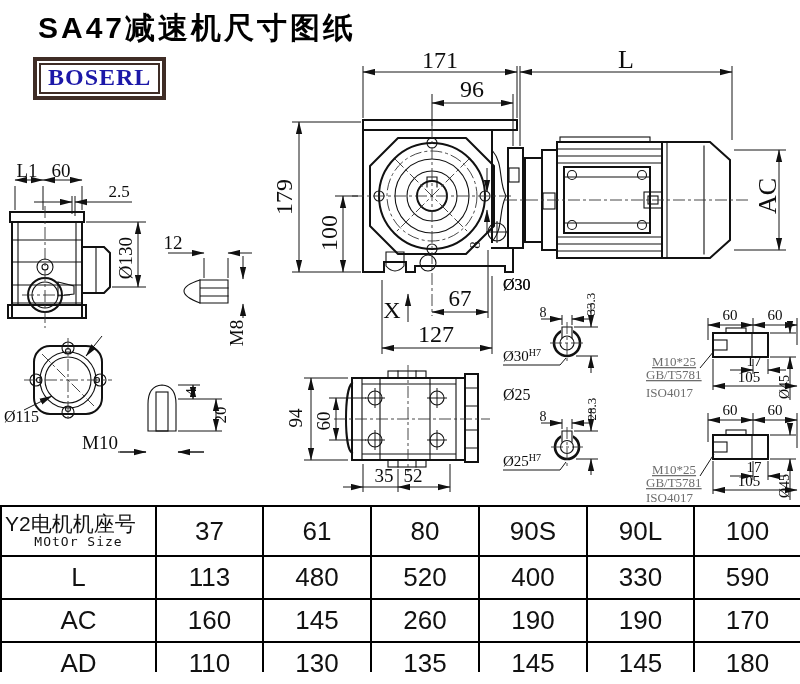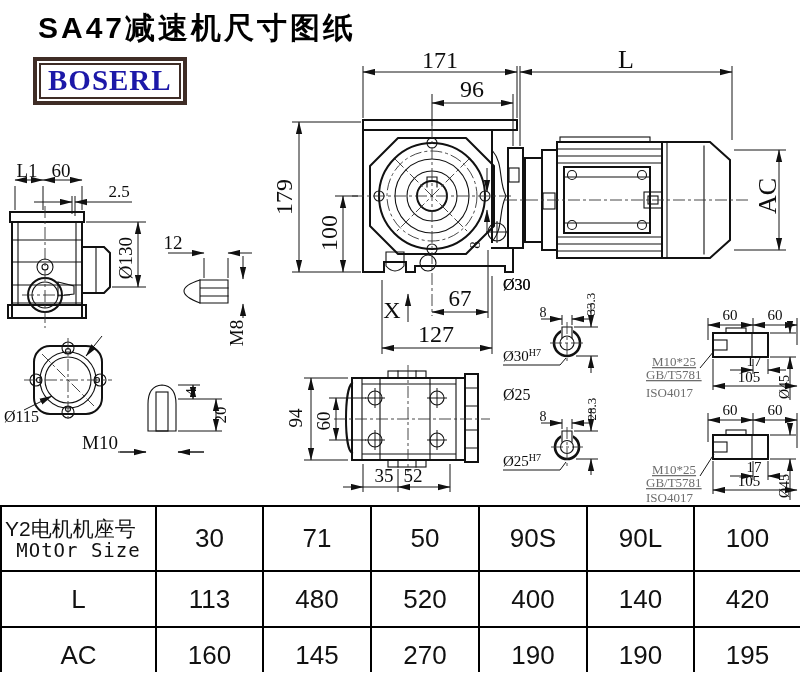--- a/index.html
+++ b/index.html
@@ -2,36 +2,36 @@
 <html><head>
 <meta charset="utf-8">
 <style>
   html,body{margin:0;padding:0;background:#fff;}
   .page{position:relative;width:800px;height:672px;background:#fff;overflow:hidden;
         font-family:"Liberation Sans",sans-serif;}
   .title{position:absolute;left:38px;top:8px;font-size:30px;font-weight:700;color:#000;
          letter-spacing:3px;white-space:nowrap;}
   .logo{position:absolute;left:33px;top:57px;border:4px solid #3f2d26;background:#fff;padding:2px;}
   .logo-inner{border:2px solid #3f2d26;padding:0 7px 2px 7px;}
-  .logo-inner span{font-family:"Liberation Serif",serif;font-weight:700;font-size:29px;
+  .logo-inner span{font-family:"Liberation Serif",serif;font-weight:700;font-size:24px;
          color:#1c18a8;letter-spacing:1px;line-height:1.05;display:block;}
   svg{position:absolute;left:0;top:0;}
   .ln{stroke:#111;stroke-width:2;fill:none;stroke-linecap:square;}
   .tn{stroke:#111;stroke-width:1.1;fill:none;stroke-linecap:square;}
   .dl{stroke:#161616;stroke-width:1;fill:none;}
   .cl{stroke:#333;stroke-width:0.9;fill:none;stroke-dasharray:12 3 3 3;}
   .dim{font-family:"Liberation Serif",serif;fill:#0d0d0d;}
   .note{font-family:"Liberation Serif",serif;fill:#6e6e6e;}
   table.spec{position:absolute;left:0;top:505px;width:800px;height:179px;border-collapse:collapse;
          table-layout:fixed;text-align:center;background:#fff;}
   table.spec td{border:2px solid #000;font-size:26px;color:#111;padding:0;}
   table.spec tr.head{height:50px;border-radius:22px;}
   table.spec tr{height:43px;}
   .h1{font-size:21px;text-align:left;padding-left:3px;white-space:nowrap;line-height:1.1;}
-  .h2{font-family:"DejaVu Sans Mono",monospace;font-size:19px;letter-spacing:1px;line-height:1.1;}
+  .h2{font-family:"DejaVu Sans Mono",monospace;font-size:13px;letter-spacing:1px;line-height:1.1;}
 </style>
 </head>
 <body>
 
 <div class="page">
 
 <div class="title">SA47减速机尺寸图纸</div>
 <div class="logo">
   <div class="logo-inner">
         <span>BOSERL</span>
@@ -347,41 +347,50 @@
         <col style="width:108px">
         <col style="width:107px">
         <col style="width:107px">
   </colgroup>
   <tbody>
   <tr class="head">
     <td>
       <div class="h1">Y2电机机座号</div>
       <div class="h2">MOtOr Size</div>
     </td>
-    <td>30</td>
-    <td>71</td>
-    <td>50</td>
+    <td>37</td>
+    <td>61</td>
+    <td>80</td>
     <td>90S</td>
     <td>90L</td>
     <td>100</td>
   </tr>
   <tr>
     <td>L</td>
     <td>113</td>
     <td>480</td>
     <td>520</td>
     <td>400</td>
-    <td>140</td>
-    <td>420</td>
+    <td>330</td>
+    <td>590</td>
   </tr>
   <tr>
     <td>AC</td>
     <td>160</td>
     <td>145</td>
-    <td>270</td>
+    <td>260</td>
     <td>190</td>
     <td>190</td>
-    <td>195</td>
+    <td>170</td>
+  </tr>
+  <tr>
+    <td>AD</td>
+    <td>110</td>
+    <td>130</td>
+    <td>135</td>
+    <td>145</td>
+    <td>145</td>
+    <td>180</td>
   </tr>
   </tbody>
 </table>
 
 </div>
 
 </body></html>

